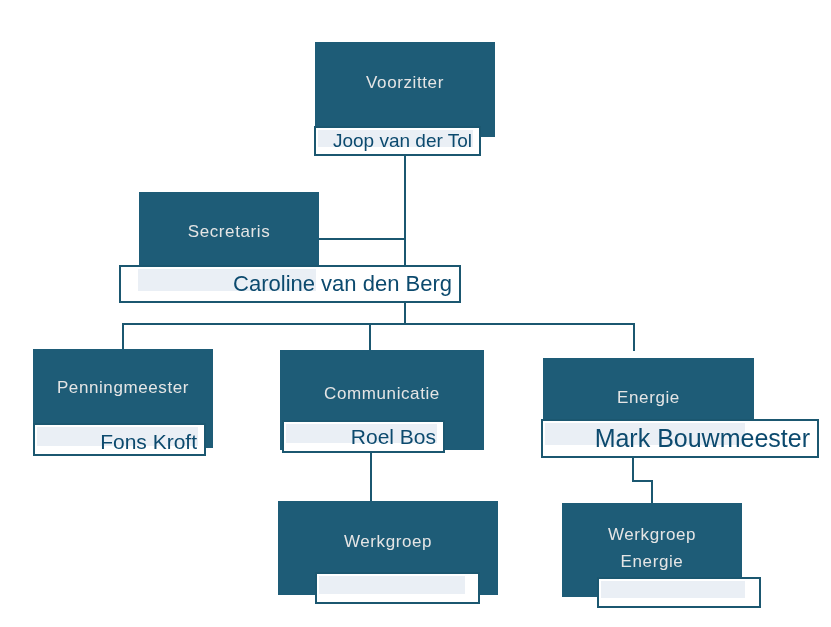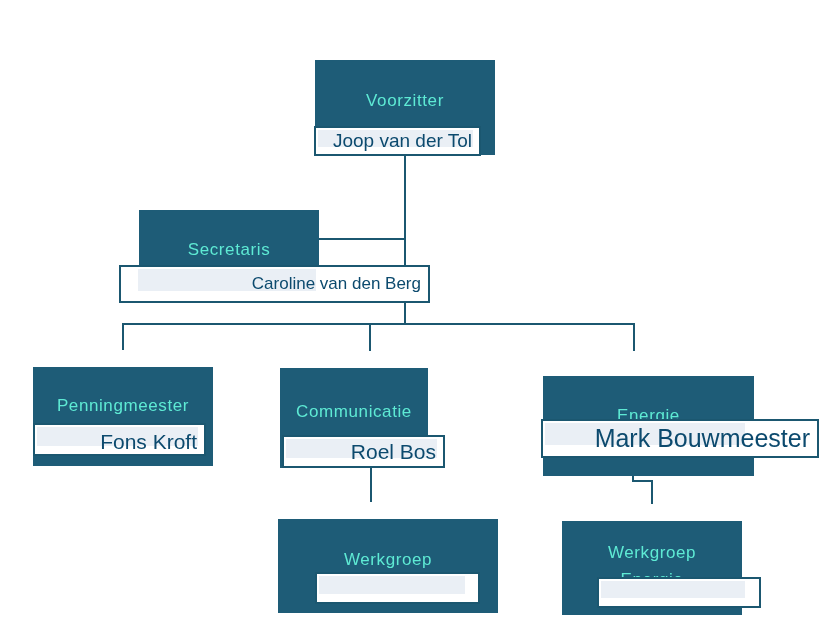--- a/index.html
+++ b/index.html
@@ -20,54 +20,53 @@
   .l-stub-ene {left:633px;top:323px;width:2px;height:28px;}
   .l-comm-v   {left:370px;top:452px;width:2px;height:50px;}
   .l-ener-v1  {left:632px;top:457px;width:2px;height:25px;}
   .l-ener-h   {left:632px;top:480px;width:21px;height:2px;}
   .l-ener-v2  {left:651px;top:480px;width:2px;height:24px;}
 
   
   .tbox{
     position:absolute;
     background:#1e5c77;
-    color:#5eead4;
+    color:#e5e5e5;
     font-size:17px;
     letter-spacing:0.6px;
     display:flex;align-items:center;justify-content:center;
     text-align:center;
     box-sizing:border-box;
-    margin-top:18px;
   }
   .b-voorzitter     {left:315px;top:42px; width:180px;height:95px; padding-bottom:14px;}
   .b-secretaris     {left:139px;top:192px;width:180px;height:93px; padding-bottom:14px;}
   .b-penningmeester {left:33px; top:349px;width:180px;height:99px; padding-bottom:22px;align-items:center;}
-  .b-communicatie   {left:280px;top:350px;width:148px;height:100px;padding-bottom:12px;}
+  .b-communicatie   {left:280px;top:350px;width:204px;height:100px;padding-bottom:12px;}
   .b-energie        {left:543px;top:358px;width:211px;height:100px;padding-bottom:20px;}
   .b-werkgroep      {left:278px;top:501px;width:220px;height:94px; padding-bottom:12px;}
   .b-werkgroep-en   {left:562px;top:503px;width:180px;height:94px; padding-bottom:4px;}
   .b-werkgroep-en .role{width:130px;line-height:1.6;}
 
   
   .nbox{
     position:absolute;
     background:#ffffff;
     border:2px solid #1b5770;
     box-sizing:border-box;
     display:flex;align-items:center;justify-content:flex-end;
     padding-right:7px;
     color:#0c4a6e;
   }
   .stripe{position:absolute;left:2px;top:2px;height:64%;background:#eaeff5;}
   .nametext{position:relative;z-index:1;white-space:nowrap;}
 
   .n-joop    {left:314px;top:126px;width:167px;height:30px;font-size:19px;}
-  .n-caroline{left:119px;top:265px;width:311px;height:38px;font-size:17px;}
+  .n-caroline{left:119px;top:265px;width:342px;height:38px;font-size:22px;}
   .n-fons    {left:33px; top:423px;width:173px;height:33px;font-size:21px;align-items:flex-end;}
-  .n-roel    {left:282px;top:420px;width:163px;height:33px;font-size:21px;margin-top:15px;}
+  .n-roel    {left:282px;top:420px;width:163px;height:33px;font-size:21px;}
   .n-mark    {left:541px;top:419px;width:278px;height:39px;font-size:25px;}
   .n-wg      {left:315px;top:572px;width:165px;height:32px;font-size:19px;}
   .n-wg-en   {left:597px;top:577px;width:164px;height:31px;font-size:19px;}
 
   .n-joop     .stripe{width:calc(100% - 8px);}
   .n-caroline .stripe{left:17px;width:178px;}
   .n-fons     .stripe{width:calc(100% - 8px);}
   .n-roel     .stripe{width:calc(100% - 8px);}
   .n-mark     .stripe{width:200px;}
   .n-wg       .stripe{width:146px;}

